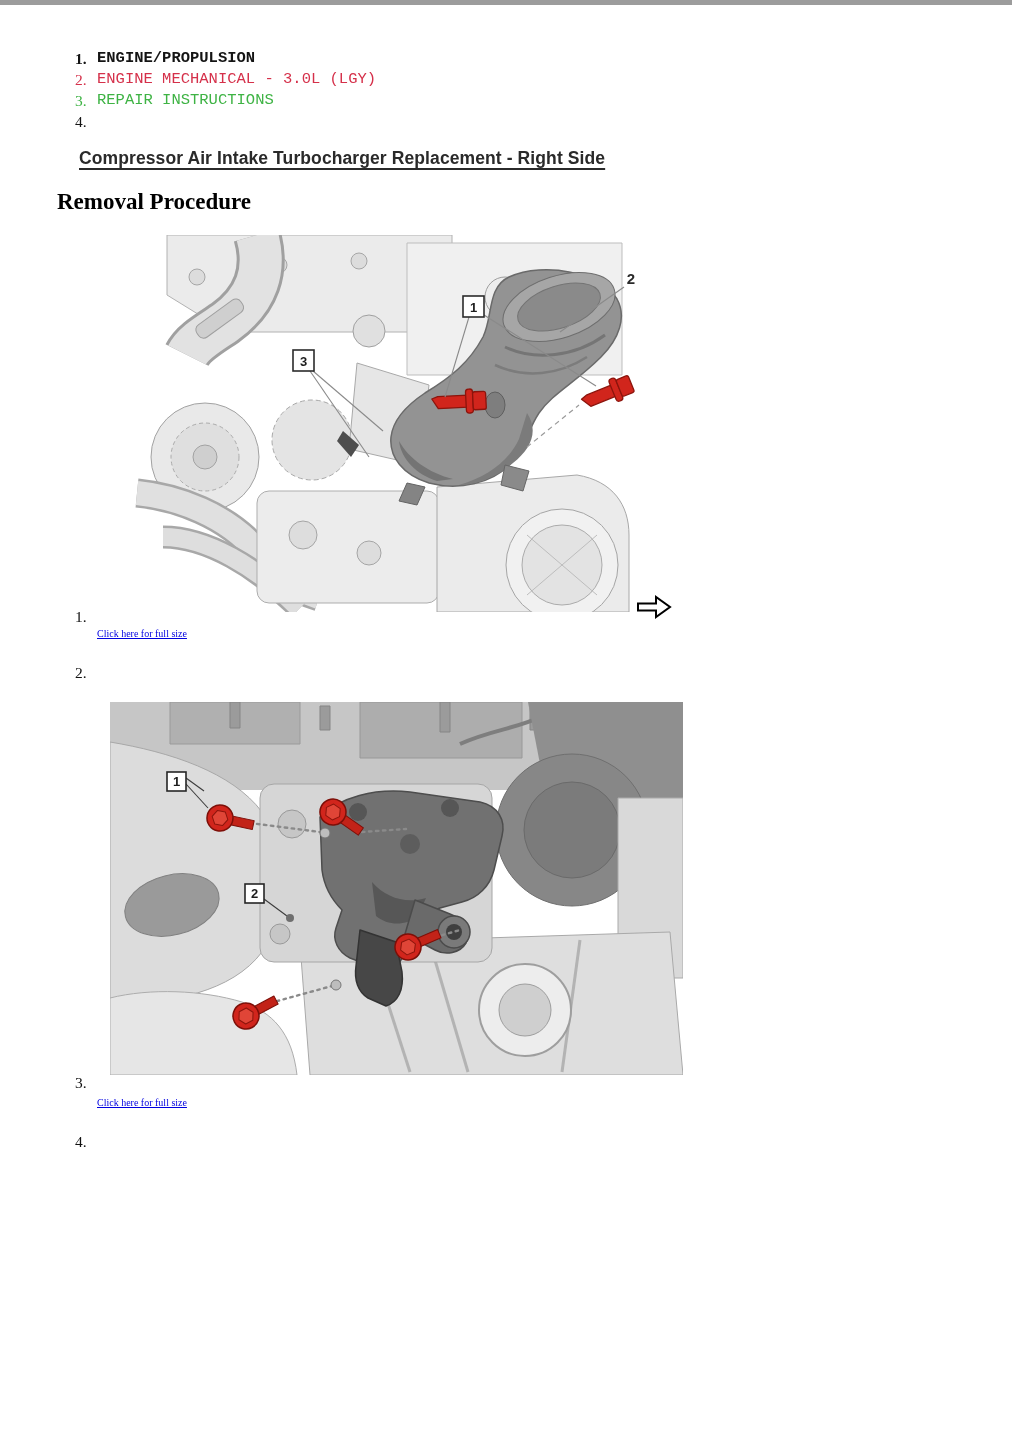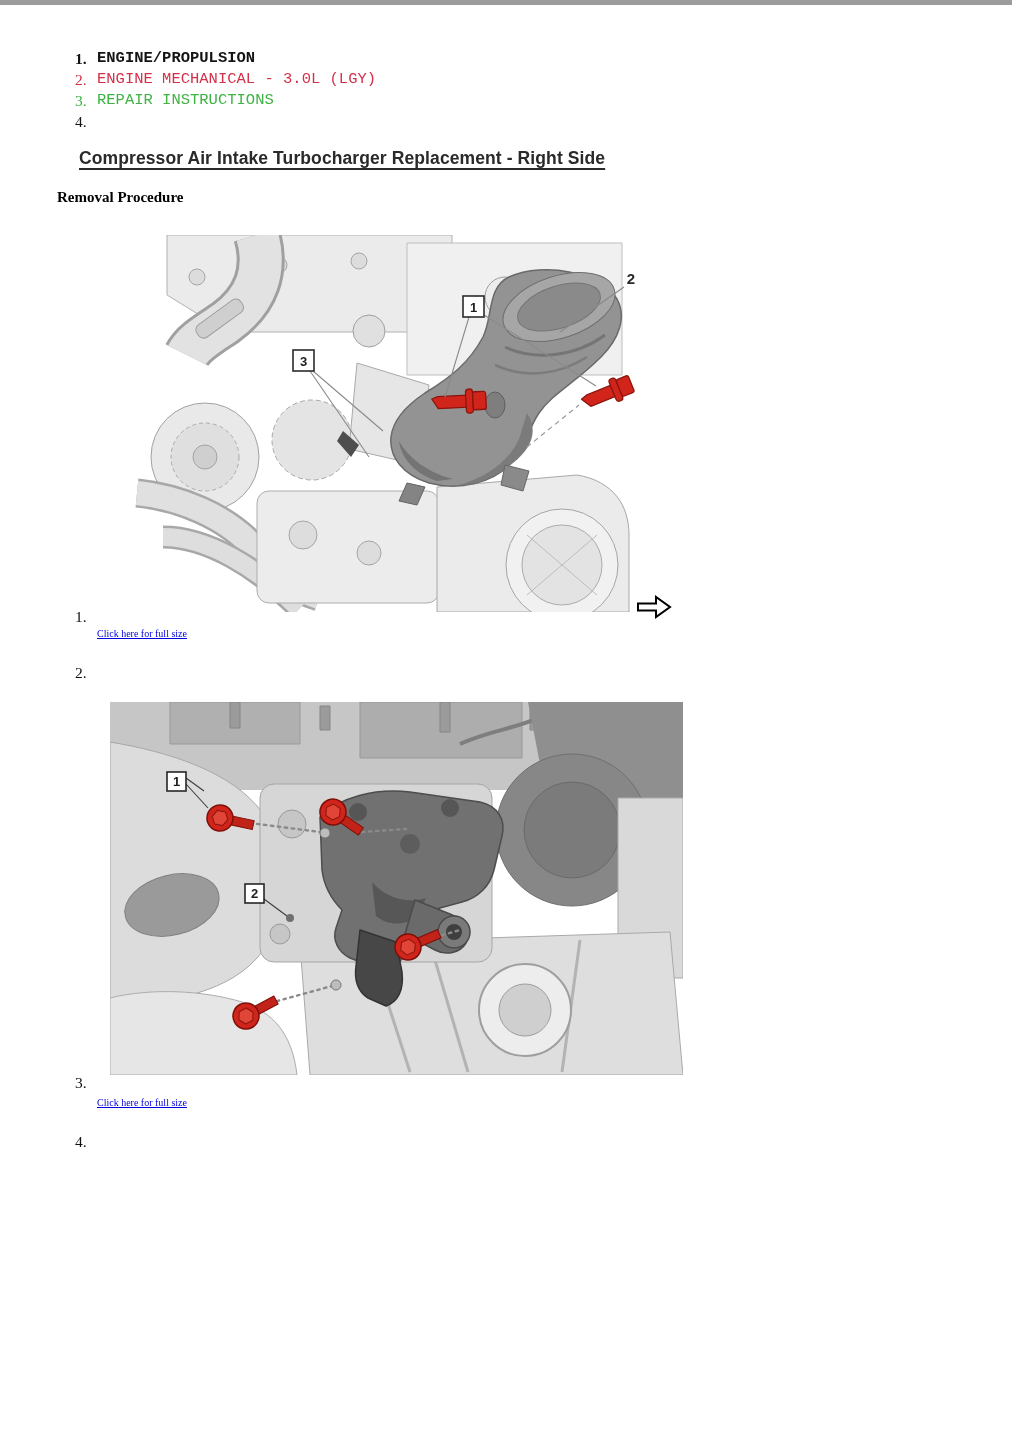--- a/index.html
+++ b/index.html
@@ -19,21 +19,21 @@
   .crumb-4,.crumb-4 .num{color:#141414;}
   .crumb .lbl{cursor:pointer;font-family:Liberation Mono, monospace;}
   
   .page-title{
     left:57px;top:148px;font-family:"Liberation Sans", sans-serif;
     font-size:17.5px;font-weight:bold;color:#2a2a2a;
     text-decoration:underline;text-decoration-thickness:2px;text-underline-offset:4px;
     letter-spacing:.1px;
     margin-left:22px;
   }
-  .section-heading{left:57px;top:189px;font-size:15px;font-weight:bold;color:#000;}
+  .section-heading{left:57px;top:189px;font-size:23px;font-weight:bold;color:#000;}
   
   .fig1{left:107px;top:235px;width:556px;height:377px;}
   .fig2{left:110px;top:702px;width:573px;height:373px;}
   .next-arrow{left:636px;top:595px;width:36px;height:24px;}
   
   .marker{font-size:15.5px;color:#111;}
   .marker1{left:75px;top:608px;}
   .marker3{left:75px;top:1074px;}
   a.doclink{color:#0000e0;text-decoration:underline;cursor:pointer;}
   .link-row{font-size:10px;}

